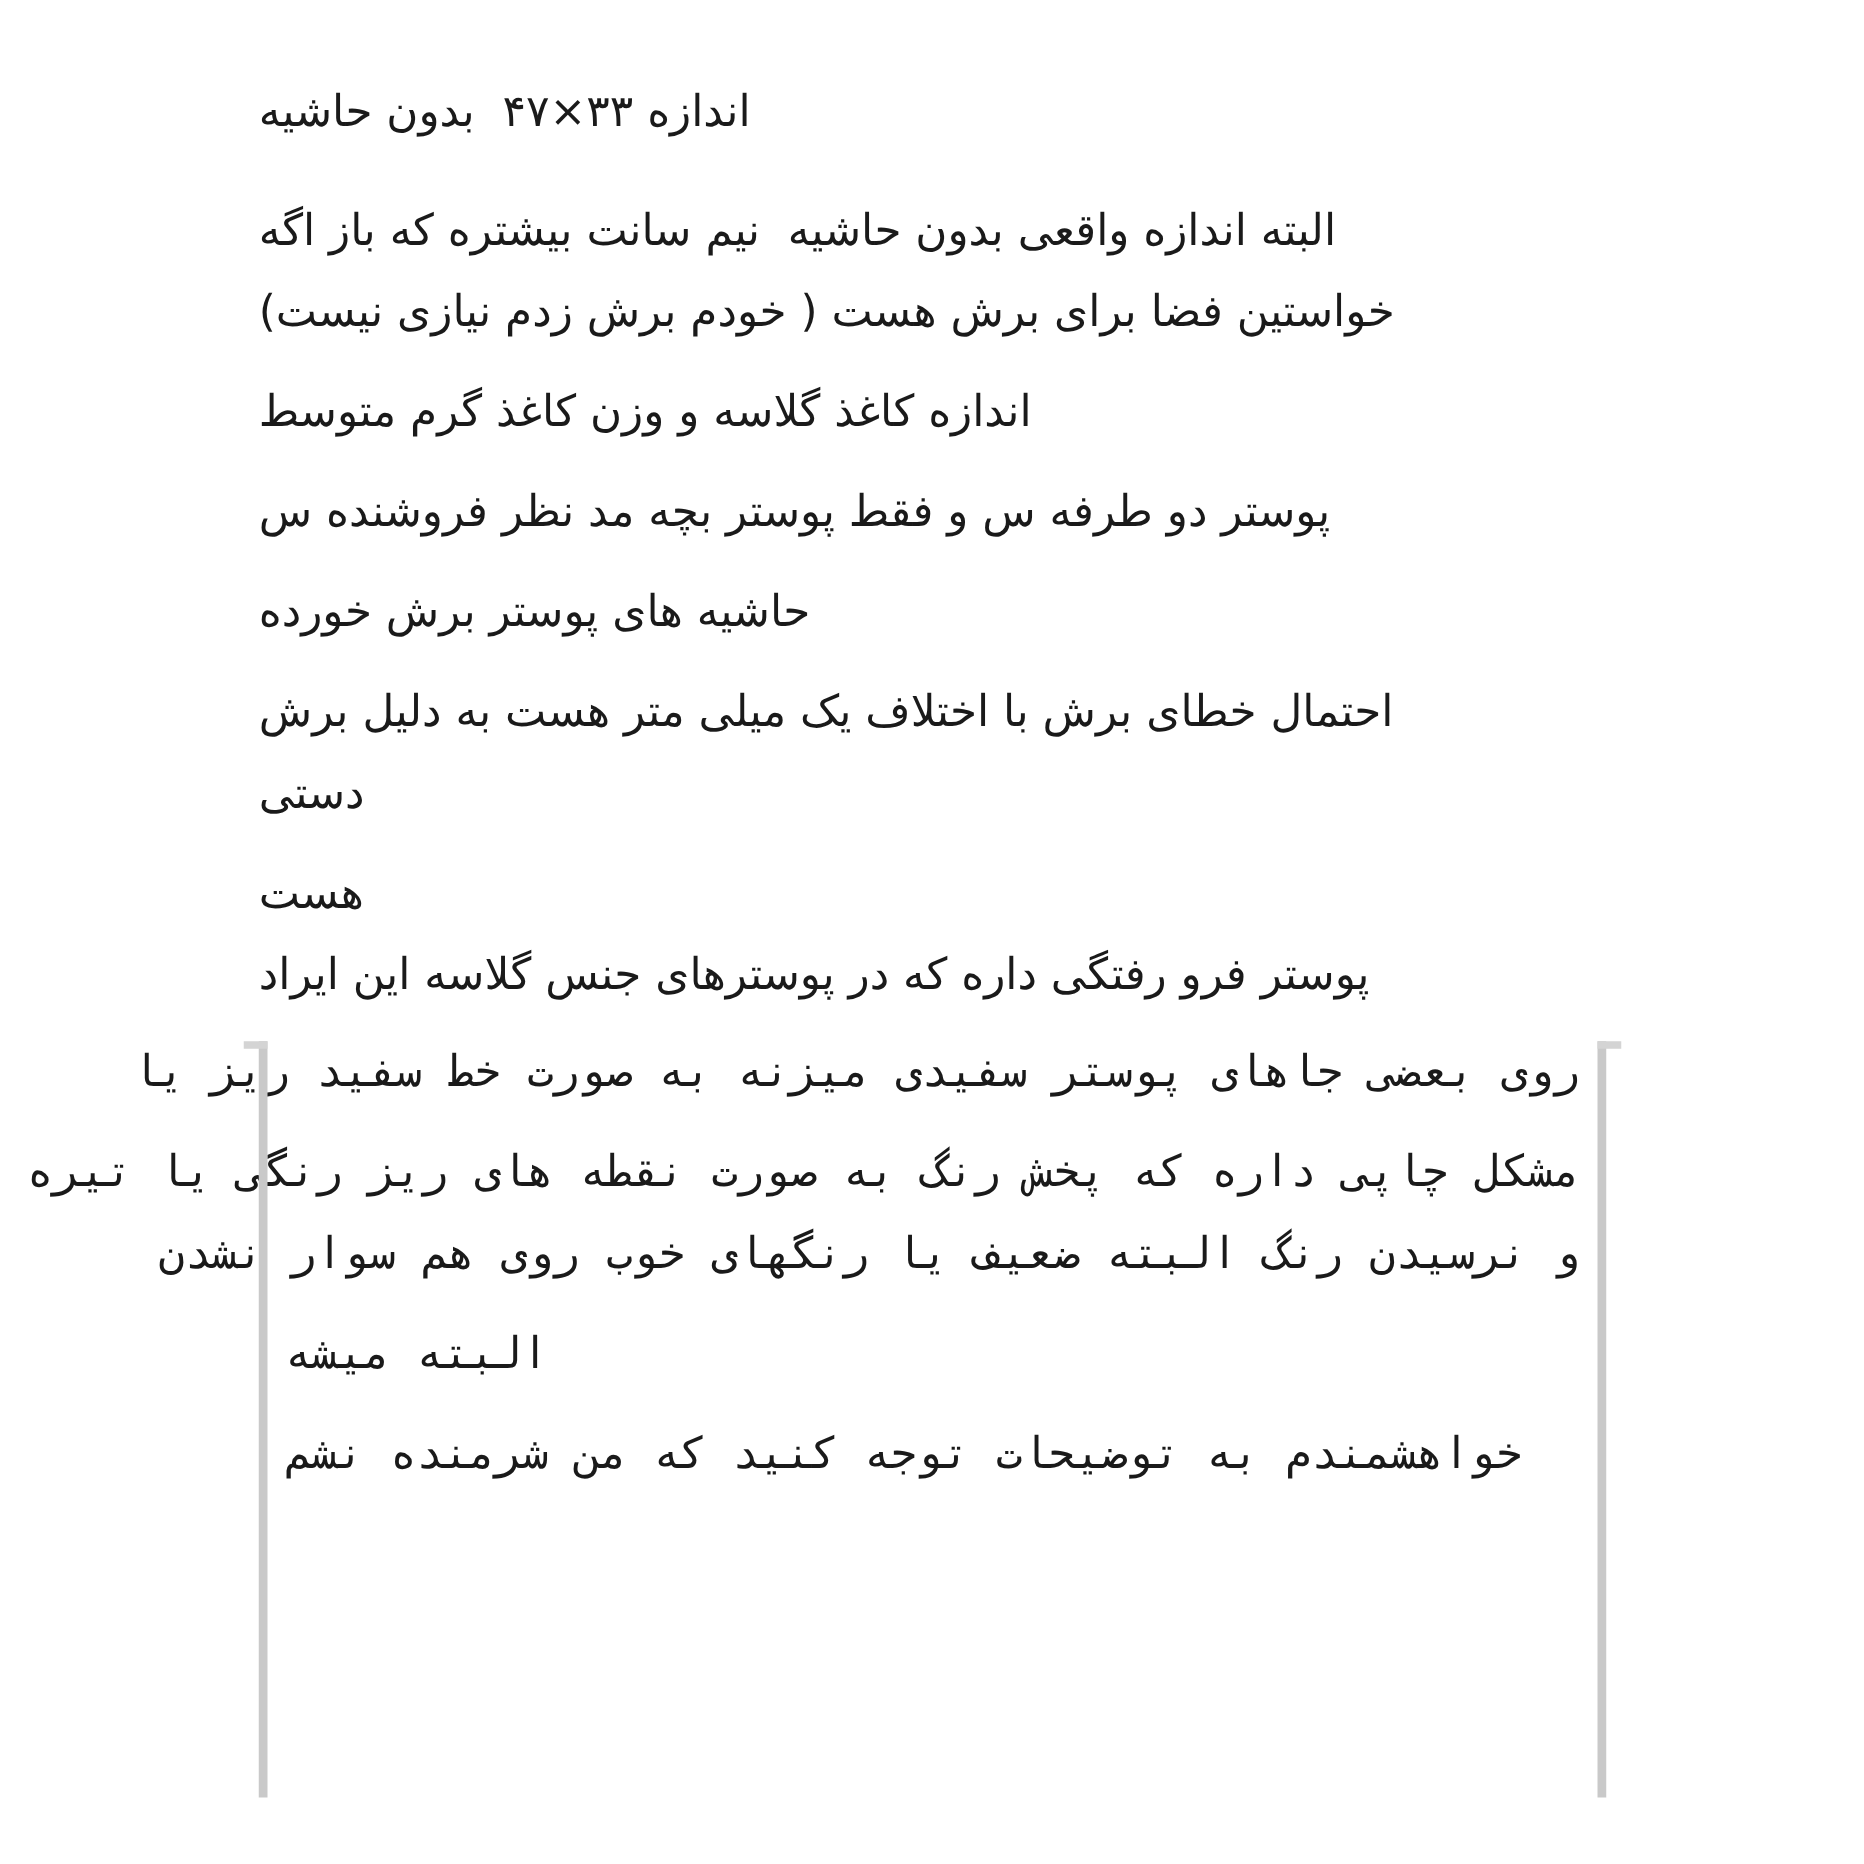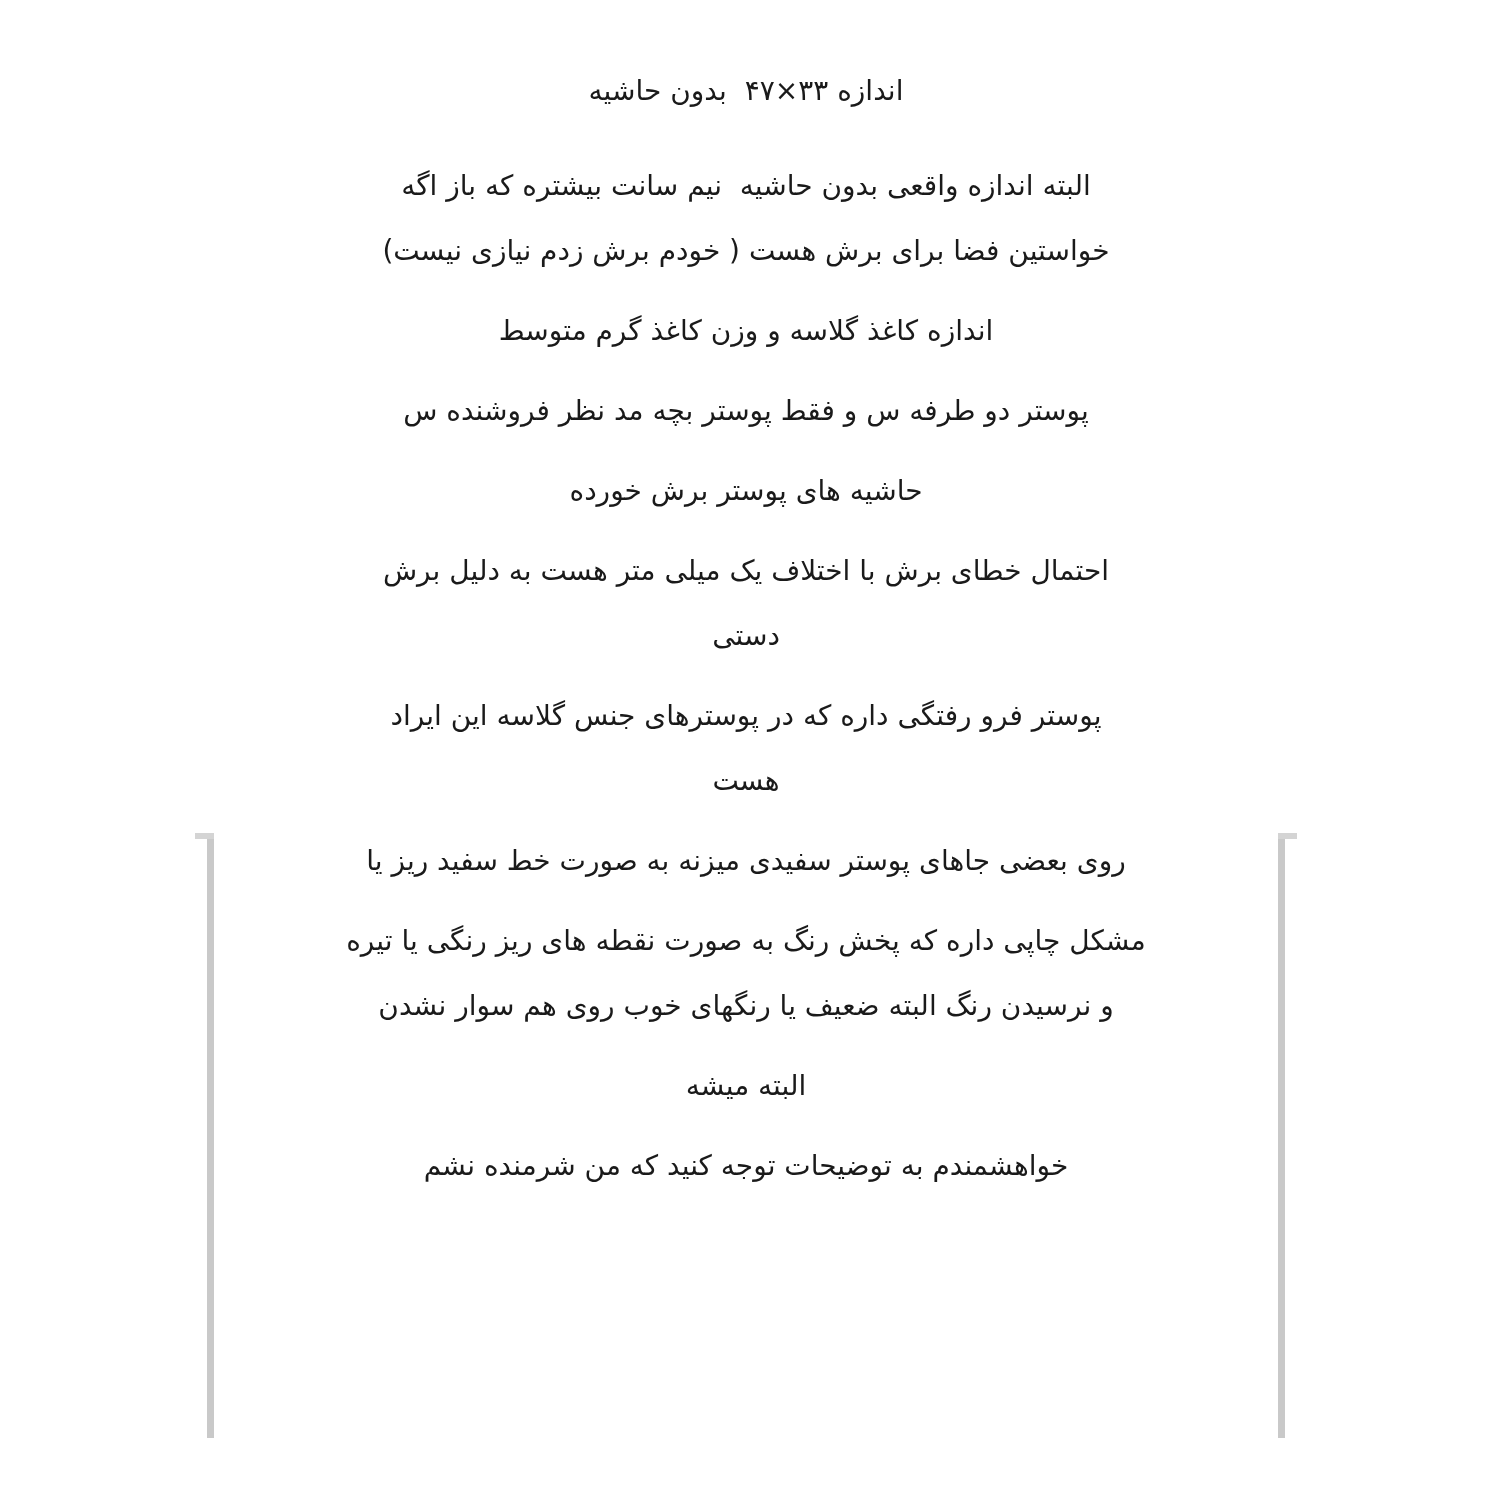--- a/index.html
+++ b/index.html
@@ -18,36 +18,37 @@
   .page {
     position: absolute;
     inset: 0;
     direction: rtl;
   }
   .text-col {
     position: absolute;
     top: 58px;
     right: 206px;
     left: 207px;
-    text-align: center;
-    font-size: 28px;
+    text-align: left;
+    font-size: 35px;
     line-height: 65px;
   }
   .para {
     margin: 0 0 15px 0;
   }
   .para.first {
     margin-bottom: 30px;
   }
   .line {
     white-space: pre;
   }
   .quote {
     position: relative;
     padding: 0 21px;
+    font-family: Liberation Mono, monospace;
   }
   .q-line {
     position: absolute;
     top: 5px;
     width: 7px;
     height: 605px;
     background: #c9c9c9;
   }
   .q-line.right { right: 0; }
   .q-line.left  { left: 0;  }
@@ -87,22 +88,22 @@
     <div class="para">
       <div class="line">حاشیه های پوستر برش خورده</div>
     </div>
 
     <div class="para">
       <div class="line">احتمال خطای برش با اختلاف یک میلی متر هست به دلیل برش</div>
       <div class="line">دستی</div>
     </div>
 
     <div class="para">
+      <div class="line">هست</div>
       <div class="line">پوستر فرو رفتگی داره که در پوسترهای جنس گلاسه این ایراد</div>
-      <div class="line">هست</div>
     </div>
 
     <div class="quote">
       <div class="q-line right"></div>
       <div class="q-cap right"></div>
       <div class="q-line left"></div>
       <div class="q-cap left"></div>
 
       <div class="para">
         <div class="line">روی بعضی جاهای پوستر سفیدی میزنه به صورت خط سفید ریز یا</div>

